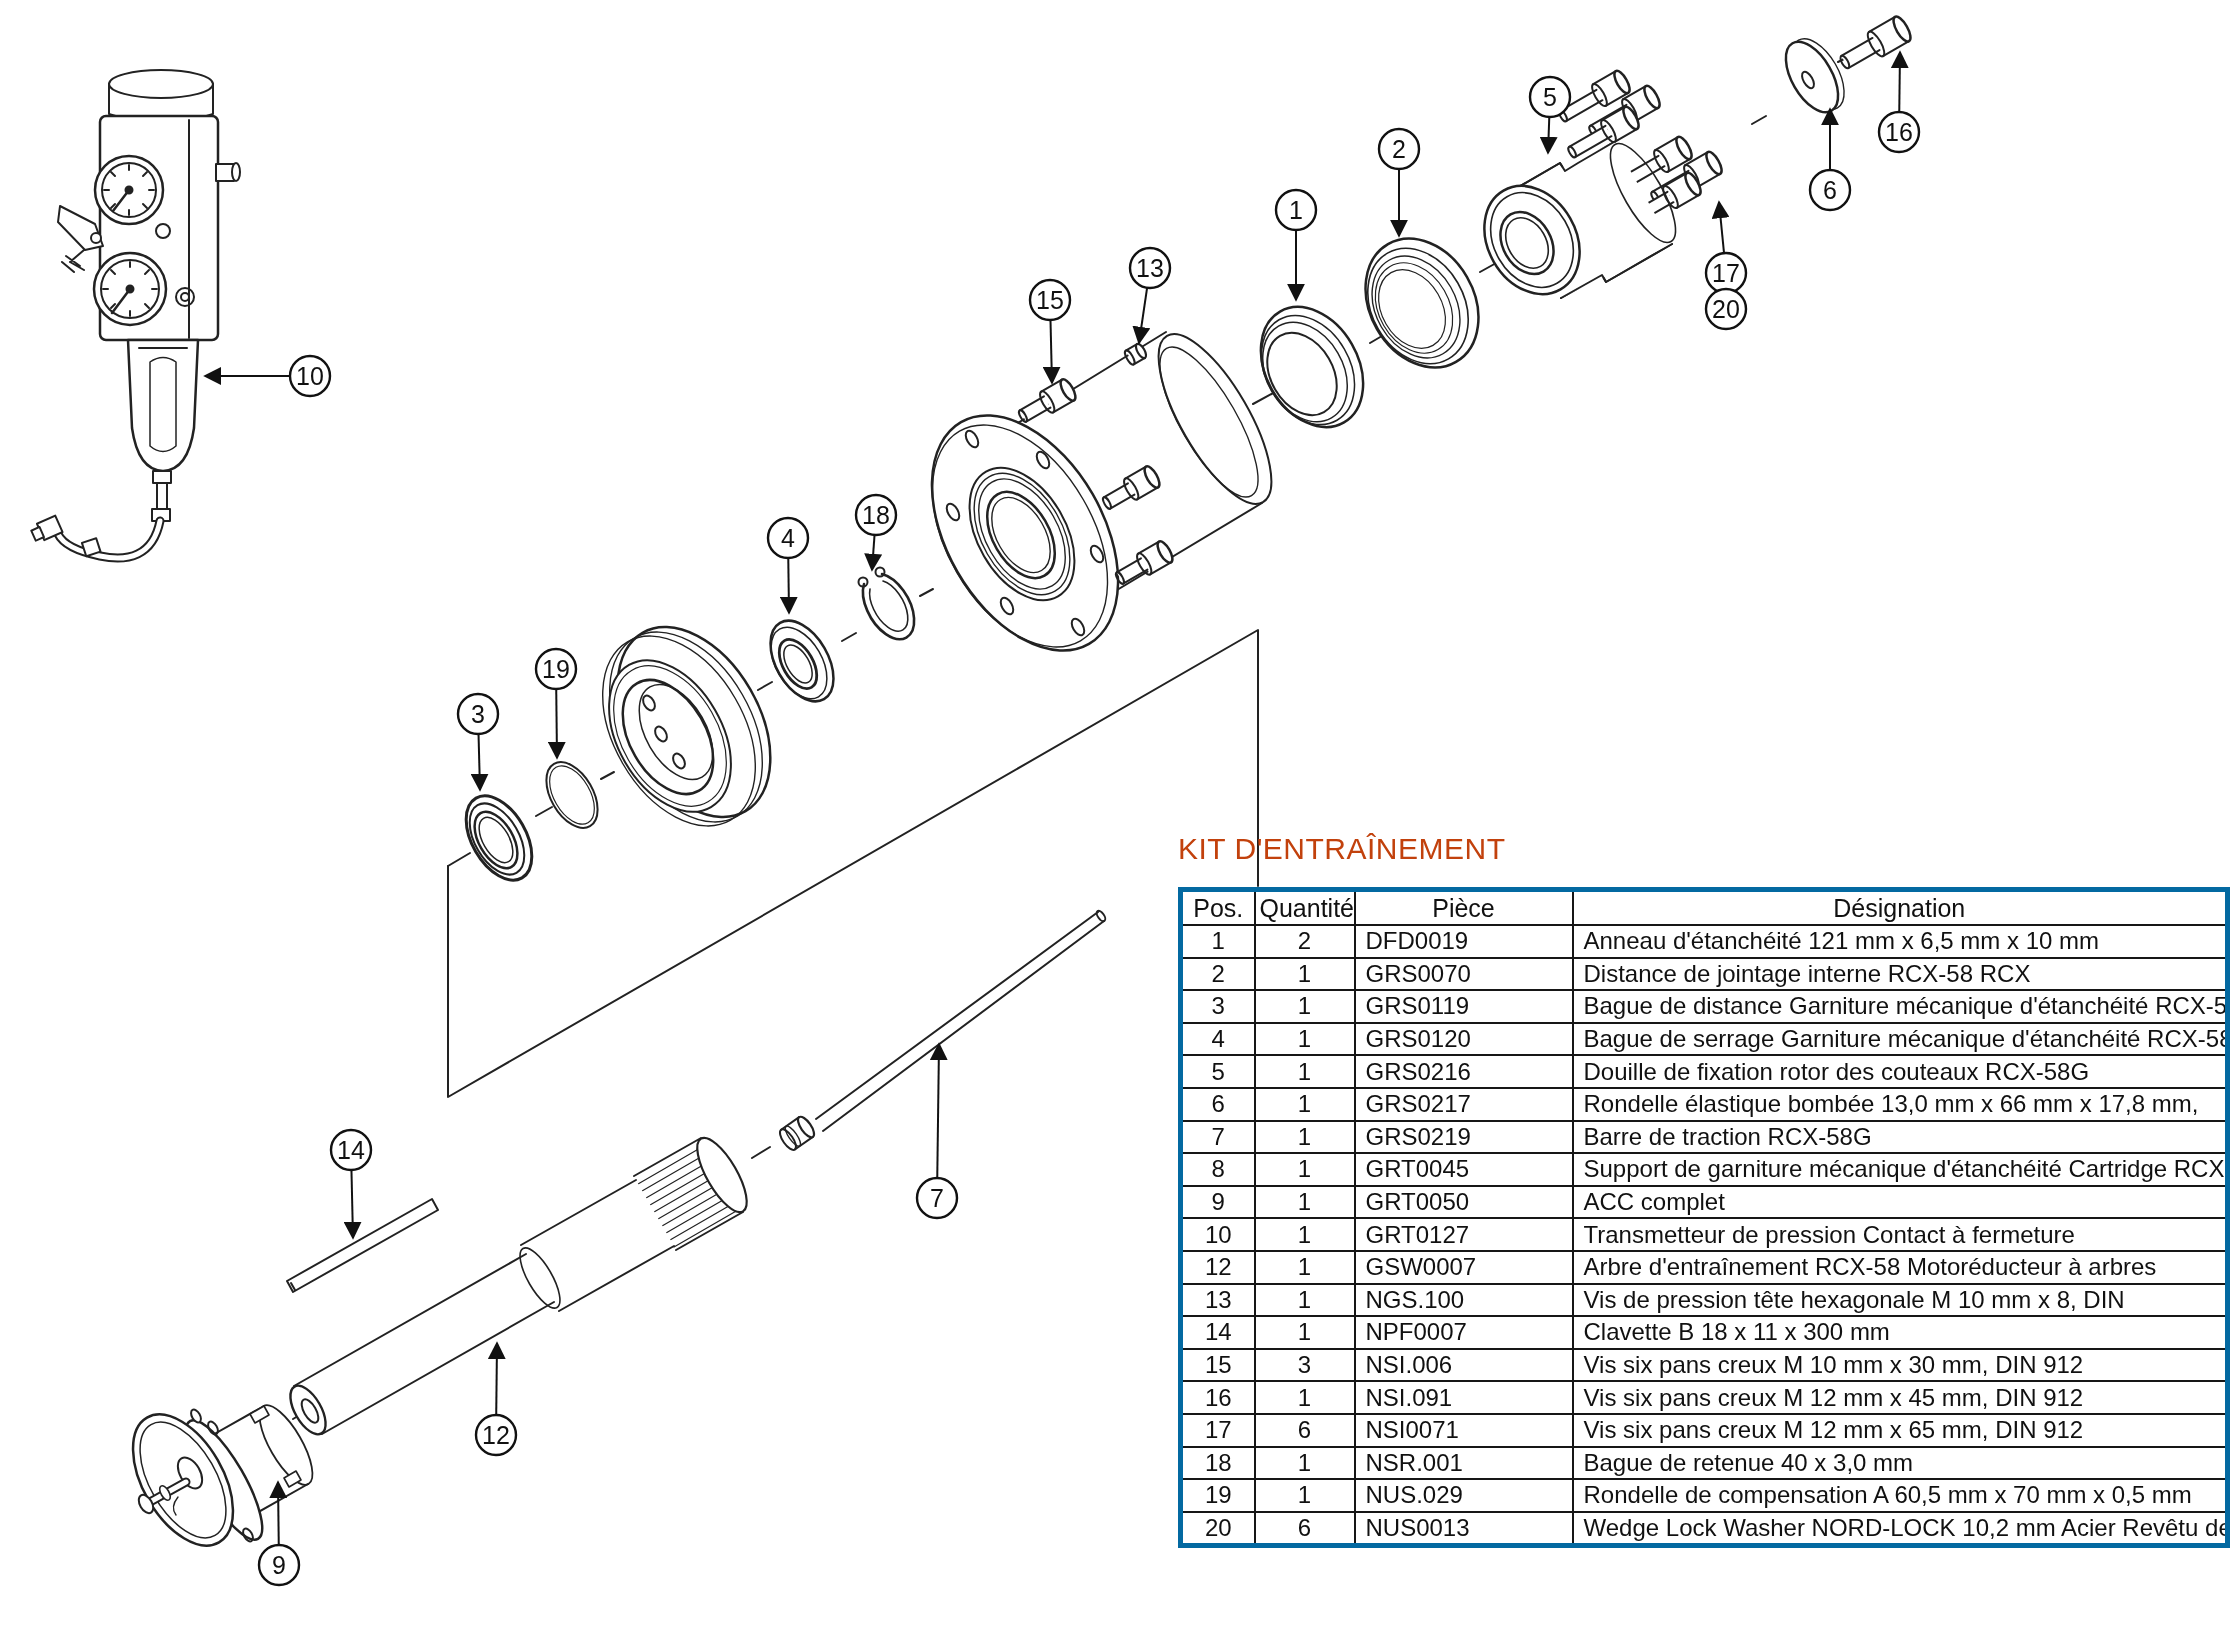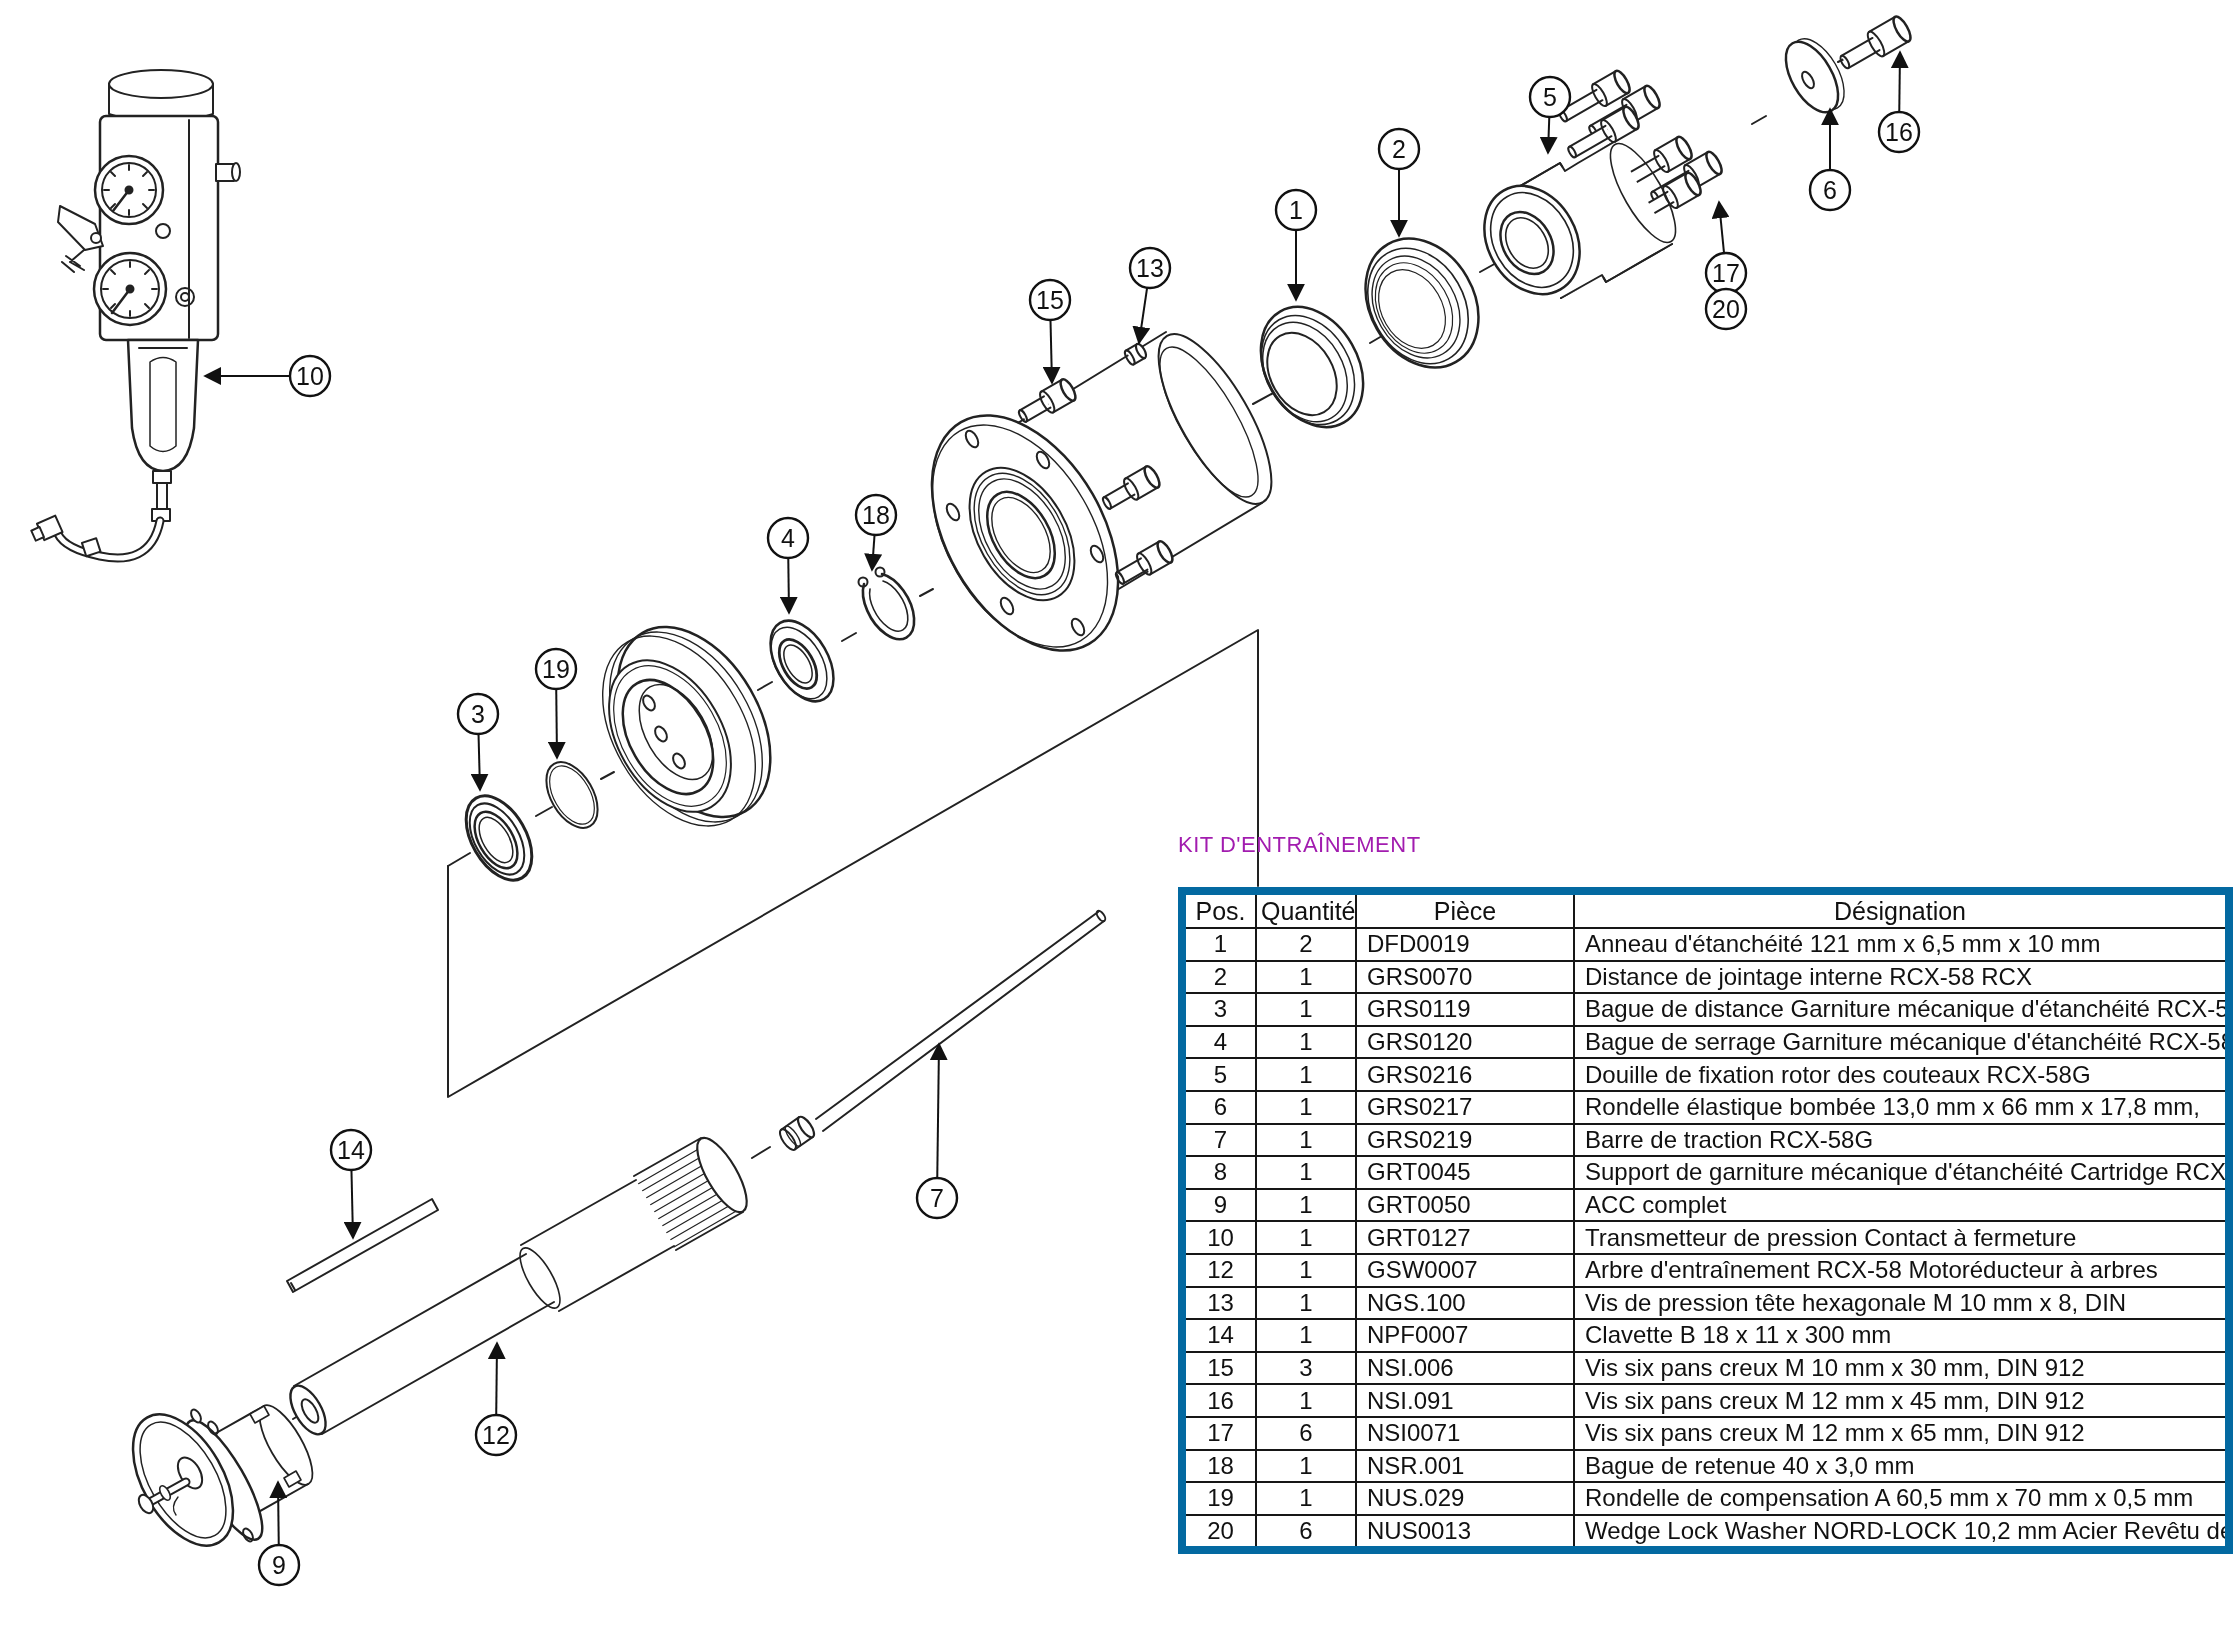--- a/index.html
+++ b/index.html
@@ -1,24 +1,24 @@
 <!DOCTYPE html>
 <html><head>
 <meta charset="utf-8">
 <style>
   html,body{margin:0;padding:0;background:#fff;}
   body{width:2236px;height:1626px;position:relative;font-family:"Liberation Sans",sans-serif;color:#111;}
   #stage{position:absolute;inset:0;width:2236px;height:1626px;background:#fff;overflow:hidden;}
   svg#drawing{position:absolute;left:0;top:0;}
   svg#drawing *{vector-effect:none;}
   .ln{fill:none;stroke:#222;stroke-width:2;stroke-linecap:round;stroke-linejoin:round;}
-  #table-title{position:absolute;left:1178px;top:832px;font-size:22px;letter-spacing:.5px;color:#a21caf;white-space:nowrap;}
+  #table-title{position:absolute;left:1178px;top:832px;font-size:30px;letter-spacing:.5px;color:#c2410c;white-space:nowrap;}
   #parts-table{position:absolute;left:1178px;top:887px;border-collapse:collapse;table-layout:fixed;width:1047px;background:#fff;}
   #parts-table th,#parts-table td{border:2px solid #161616;font-weight:400;overflow:hidden;white-space:nowrap;}
-  #parts-table{border:8px solid #0369a1;}
+  #parts-table{border:5px solid #0369a1;}
   #parts-table th{height:32px;font-size:25px;text-align:center;padding:0 4px;}
   #parts-table td{height:30.6px;font-size:24px;padding:0 4px;}
   #parts-table td.c{text-align:center;}
   #parts-table td.l{text-align:left;padding-left:10px;margin-left:33px;}
   .callout-num{font-size:25px;fill:#111;}
 </style>
 </head>
 <body>
 
 <div id="stage">

